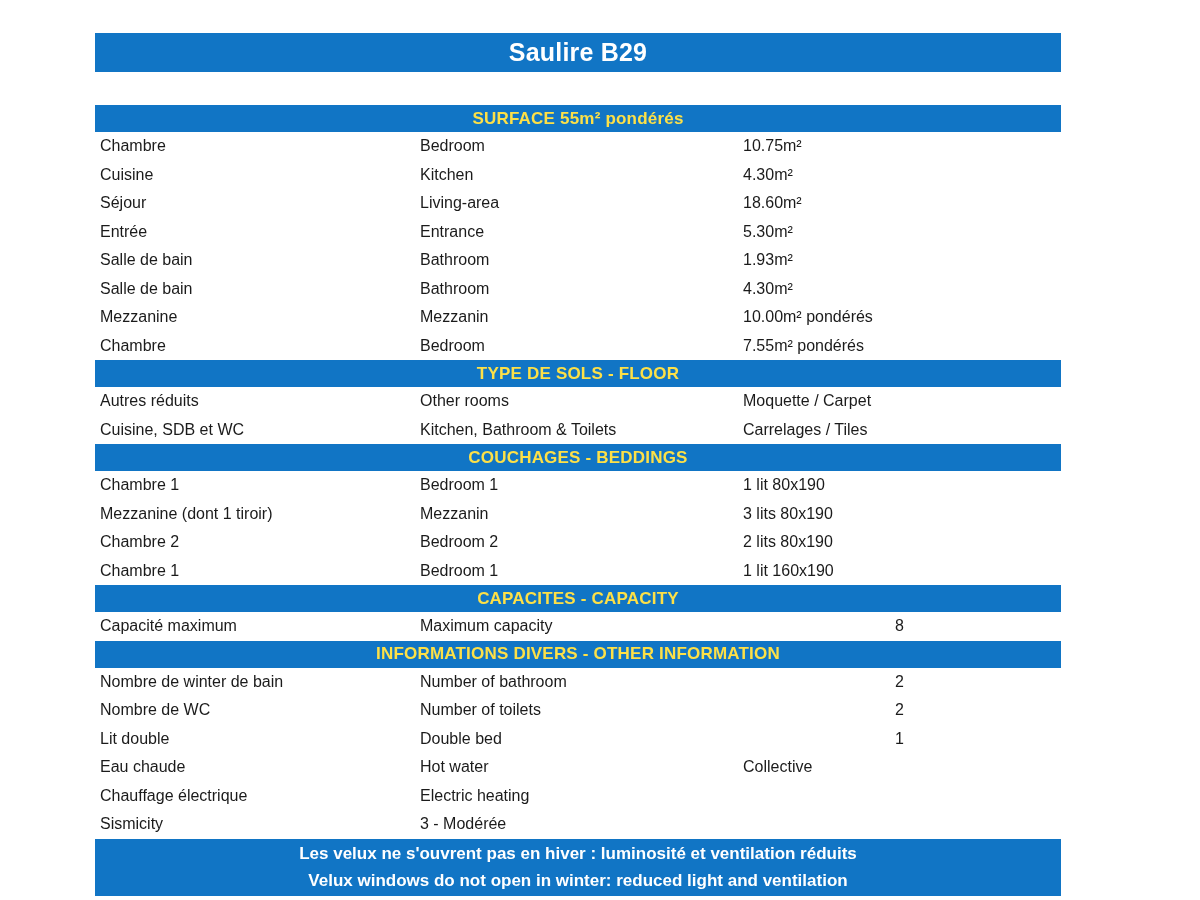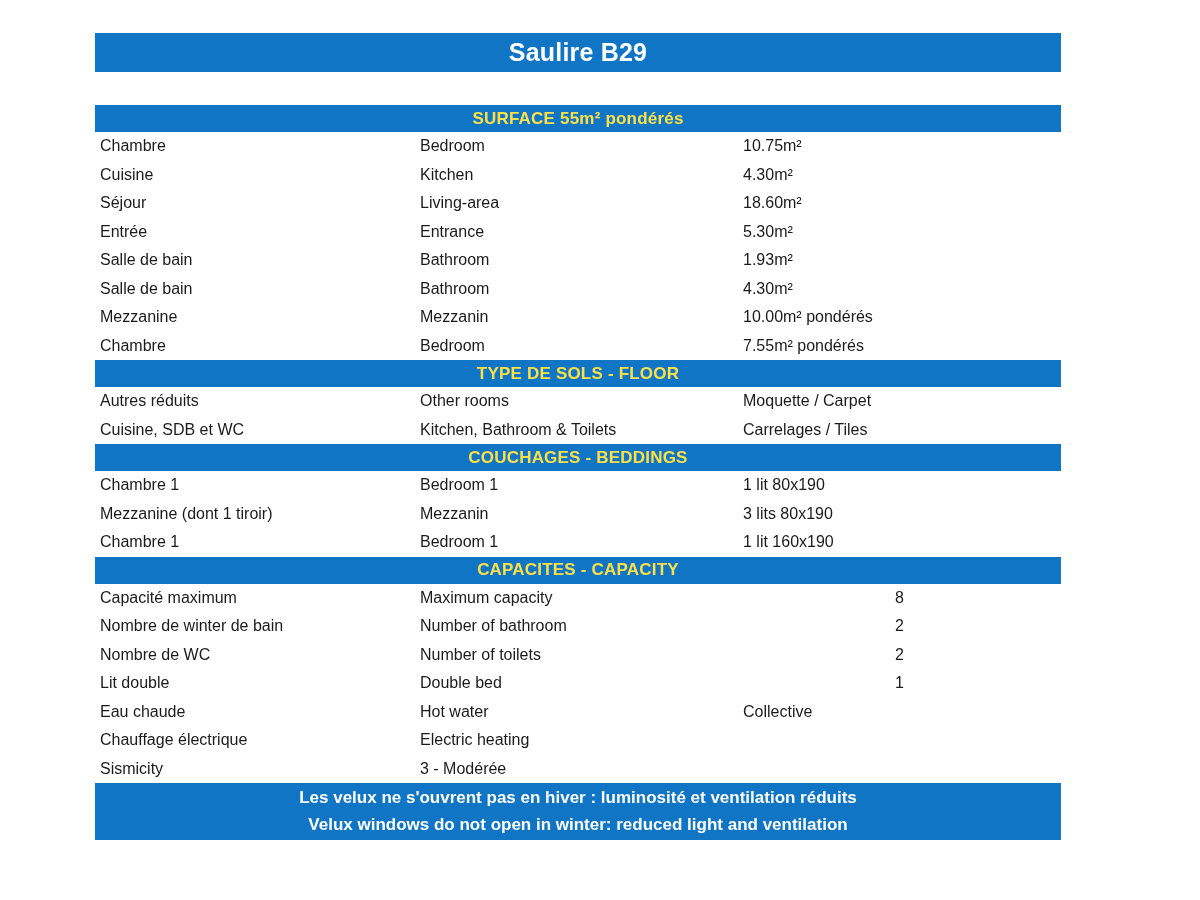--- a/index.html
+++ b/index.html
@@ -158,20 +158,26 @@
     <div class="cell c4"></div>
   </div>
 
   <div class="row">
     <div class="cell c1">Mezzanine (dont 1 tiroir)</div>
     <div class="cell c2">Mezzanin</div>
     <div class="cell c3">3 lits 80x190</div>
     <div class="cell c4"></div>
   </div>
 
+  <div class="row">
+    <div class="cell c1">Chambre 2</div>
+    <div class="cell c2">Bedroom 2</div>
+    <div class="cell c3">2 lits 80x190</div>
+    <div class="cell c4"></div>
+  </div>
 
   <div class="row">
     <div class="cell c1">Chambre 1</div>
     <div class="cell c2">Bedroom 1</div>
     <div class="cell c3">1 lit 160x190</div>
     <div class="cell c4"></div>
   </div>
 </div>
   </section>
 
@@ -181,20 +187,21 @@
   <div class="row">
     <div class="cell c1">Capacité maximum</div>
     <div class="cell c2">Maximum capacity</div>
     <div class="cell c3"></div>
     <div class="cell c4">8</div>
   </div>
 </div>
   </section>
 
   <section class="section">
+    <div class="section-header">INFORMATIONS DIVERS - OTHER INFORMATION</div>
     <div class="section-rows">
   <div class="row">
     <div class="cell c1">Nombre de winter de bain</div>
     <div class="cell c2">Number of bathroom</div>
     <div class="cell c3"></div>
     <div class="cell c4">2</div>
   </div>
 
   <div class="row">
     <div class="cell c1">Nombre de WC</div>

